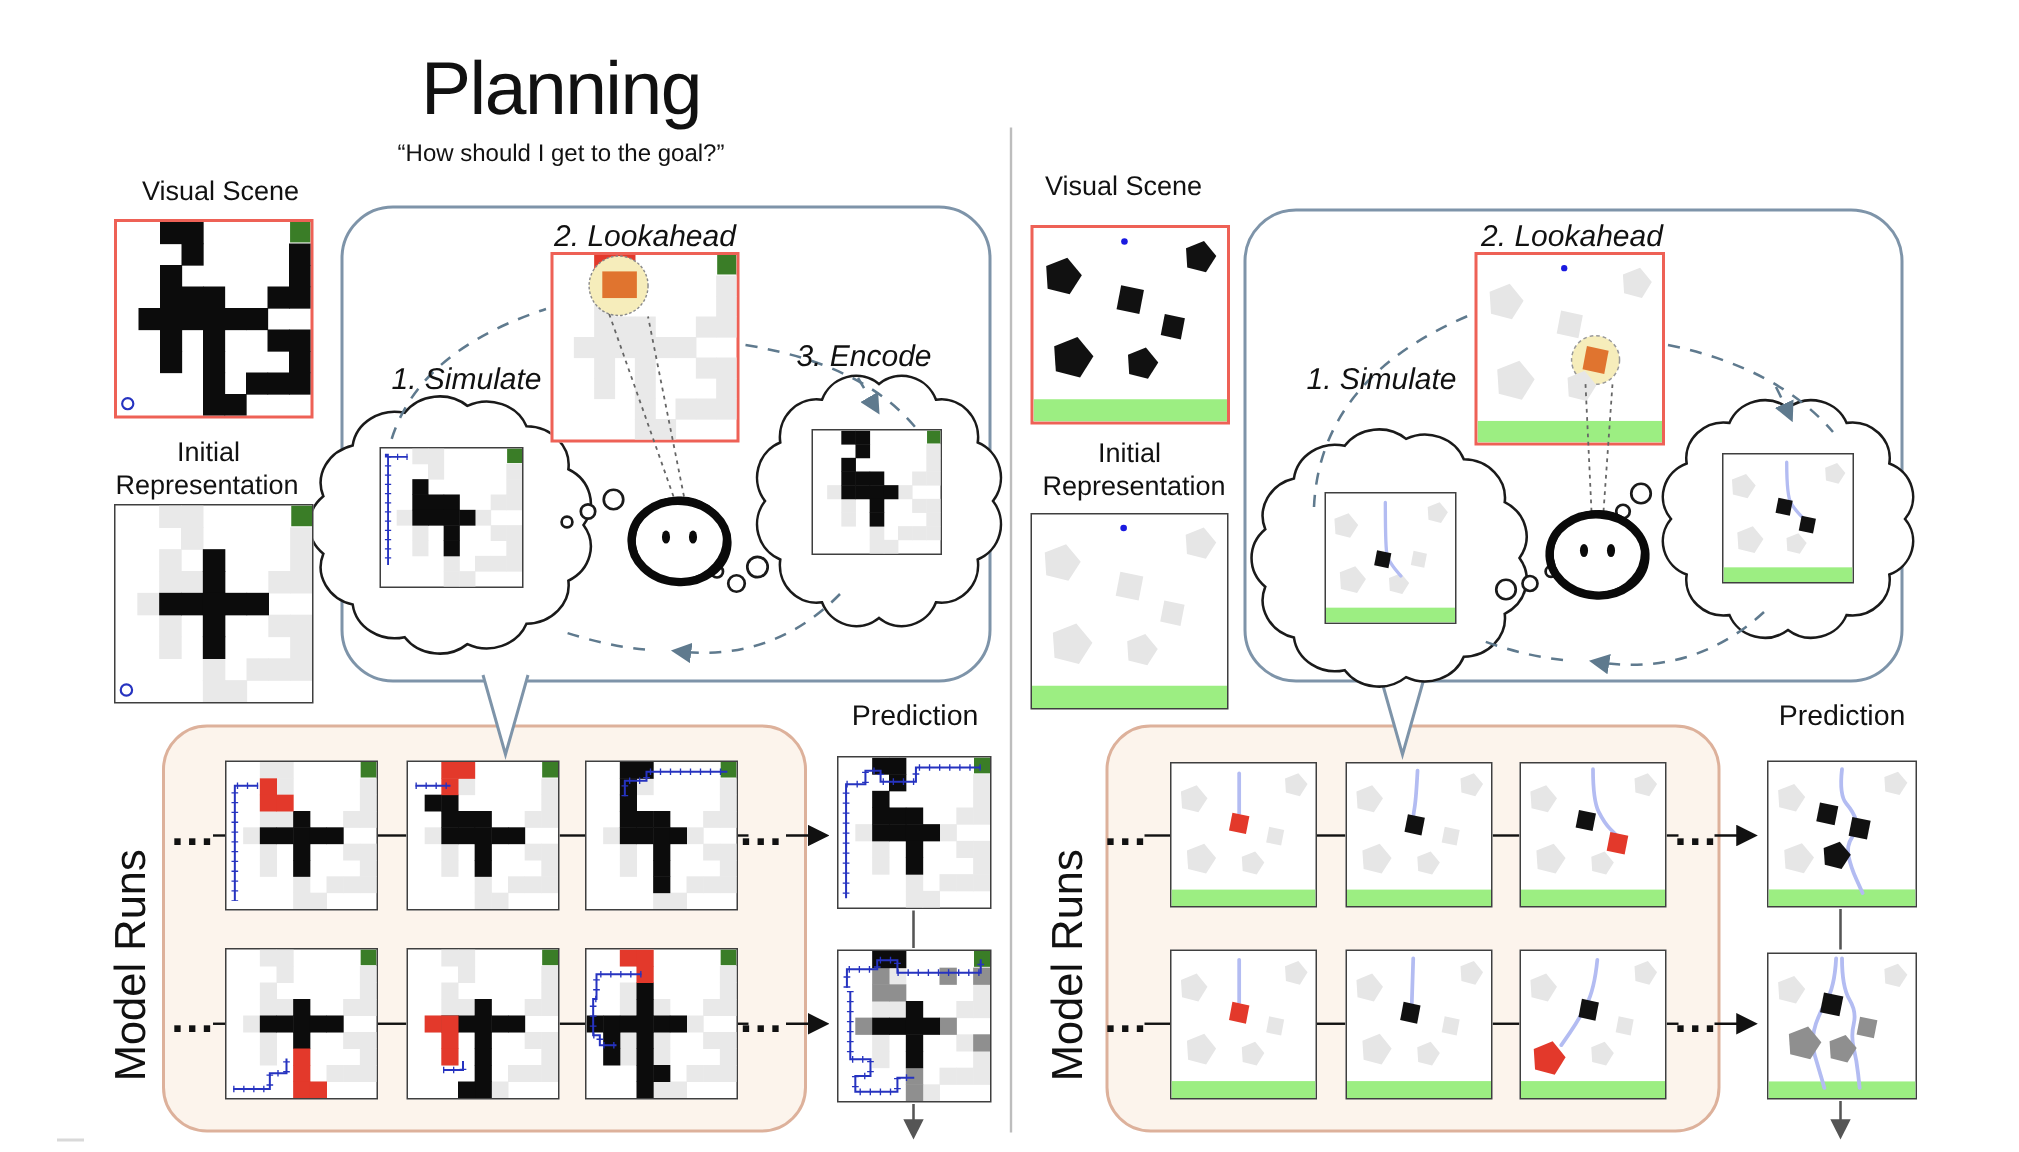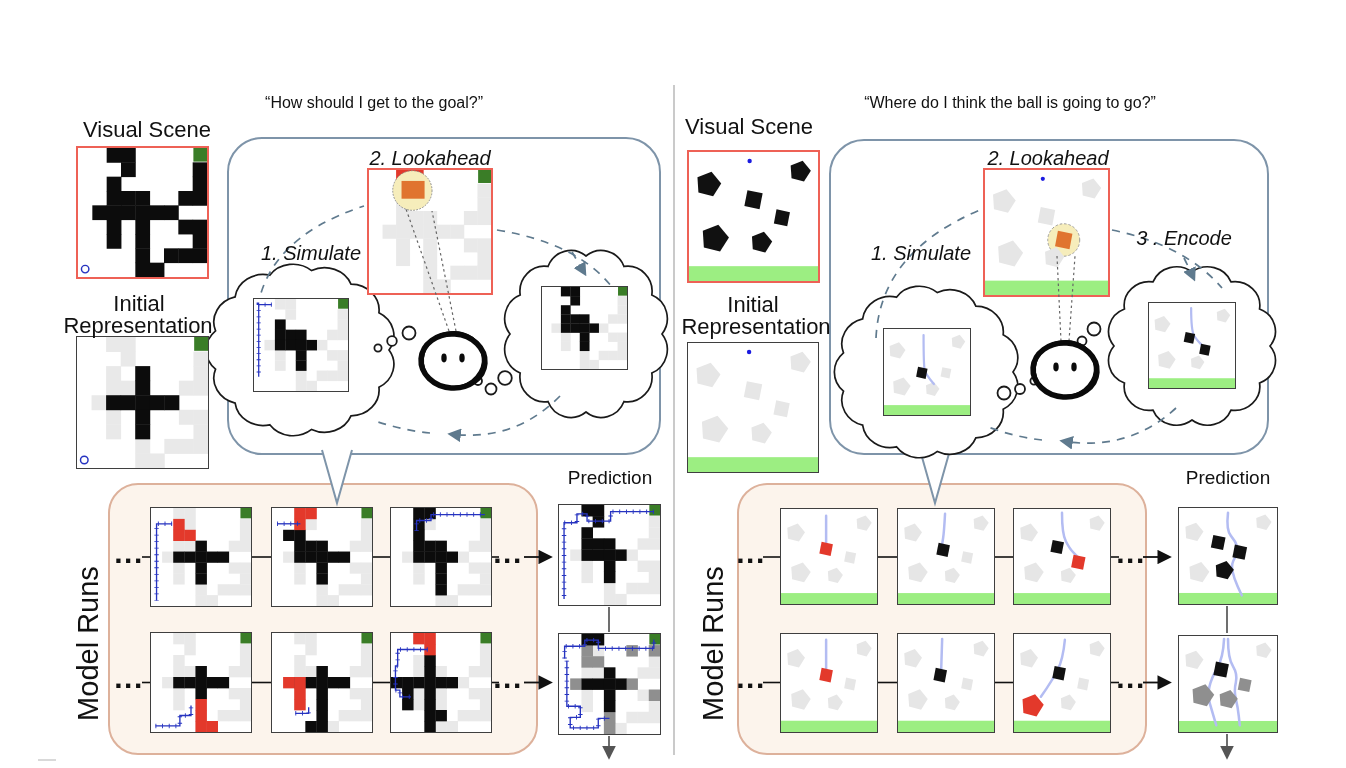--- a/index.html
+++ b/index.html
@@ -1,52 +1,52 @@
 <!DOCTYPE html>
 <html><head>
 <meta charset="utf-8">
 <style>
   html,body{margin:0;padding:0;background:#fff;}
   #page{position:relative;width:1346px;height:768px;background:#fff;overflow:hidden;
         font-family:"Liberation Sans",sans-serif;color:#111;}
   .lbl{position:absolute;text-align:center;white-space:nowrap;color:#111;}
   .title{font-size:50px;letter-spacing:-1px;}
   .subtitle{font-size:16px;}
-  .small{font-size:22px;}
+  .small{font-size:18px;}
   .step{font-size:20px;font-style:italic;}
   .pred{font-size:19px;}
   .runs{font-size:29px;transform:rotate(-90deg);transform-origin:center;}
   .scene{position:absolute;background:#fff;box-sizing:border-box;z-index:3;}
   .runsbox{position:absolute;border-radius:30px;z-index:1;box-sizing:border-box;}
   svg.layer{position:absolute;left:0;top:0;pointer-events:none;}
   #decor-under{z-index:2;}
   #decor-over{z-index:5;}
   .lbl{z-index:6;}
   .sliver{position:absolute;background:#d9d9d9;z-index:1;}
 </style>
 </head>
 <body>
 
 <div id="page">
 
+  <div class="lbl title" style="left:174px;top:30px;width:400px;">Planning</div>
   <div class="lbl subtitle" style="left:174px;top:94px;width:400px;">“How should I get to the goal?”</div>
-  <div class="lbl subtitle" style="left:760px;top:94px;width:500px;">“Where do I think the ball is going to go?”</div>
 
   <div class="lbl small" style="left:47px;top:117px;width:200px;">Visual Scene</div>
   <div class="lbl small" style="left:39px;top:291px;width:200px;">Initial</div>
   <div class="lbl small" style="left:38px;top:313px;width:200px;">Representation</div>
   <div class="lbl small" style="left:649px;top:114px;width:200px;">Visual Scene</div>
   <div class="lbl small" style="left:653px;top:292px;width:200px;">Initial</div>
   <div class="lbl small" style="left:656px;top:314px;width:200px;">Representation</div>
 
   <div class="lbl step" style="left:330px;top:147px;width:200px;">2. Lookahead</div>
   <div class="lbl step" style="left:211px;top:242px;width:200px;">1. Simulate</div>
+  <div class="lbl step" style="left:476px;top:227px;width:200px;">3. Encode</div>
   <div class="lbl step" style="left:948px;top:147px;width:200px;">2. Lookahead</div>
   <div class="lbl step" style="left:821px;top:242px;width:200px;">1. Simulate</div>
-  <div class="lbl step" style="left:1084px;top:227px;width:200px;">3 . Encode</div>
 
   <div class="lbl runs" style="left:-12px;top:627px;width:200px;">Model Runs</div>
   <div class="lbl runs" style="left:613px;top:627px;width:200px;">Model Runs</div>
   <div class="lbl pred" style="left:510px;top:467px;width:200px;">Prediction</div>
   <div class="lbl pred" style="left:1128px;top:467px;width:200px;">Prediction</div>
 
   <div class="runsbox" id="runsbox-l" style="left: 108px; top: 483px; width: 430px; height: 272px; background: rgb(252, 244, 236); border: 2.5px solid rgb(221, 177, 155);"></div>
   <div class="runsbox" id="runsbox-r" style="left: 737px; top: 483px; width: 410px; height: 272px; background: rgb(252, 244, 236); border: 2.5px solid rgb(221, 177, 155);"></div>
 
   <div class="scene" style="left: 76px; top: 146px; width: 133px; height: 133px; border: 2px solid rgb(238, 97, 86);"><svg viewBox="0 0 9 9" preserveAspectRatio="none" width="100%" height="100%">

